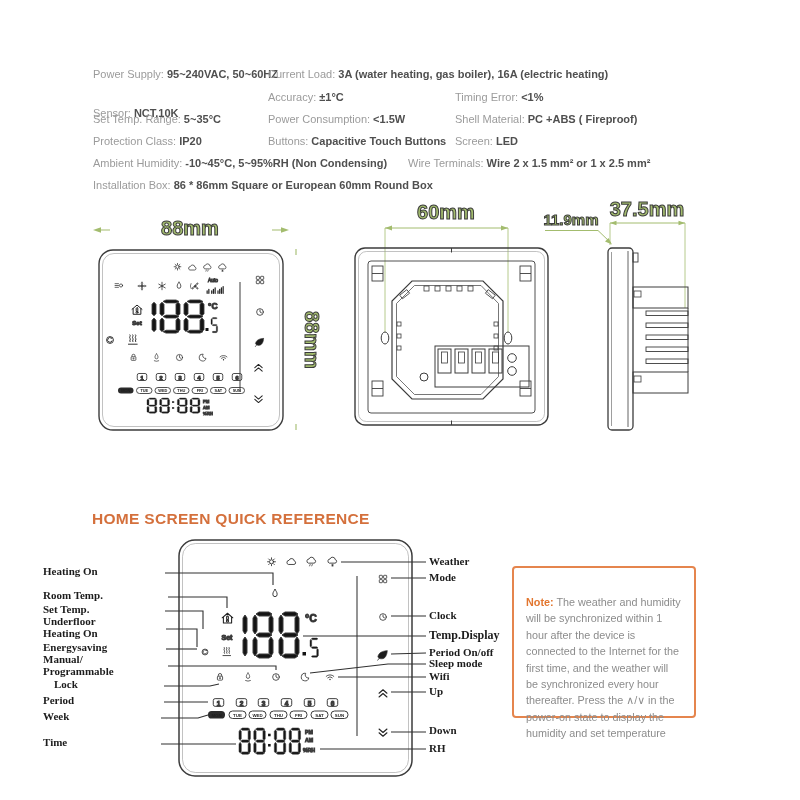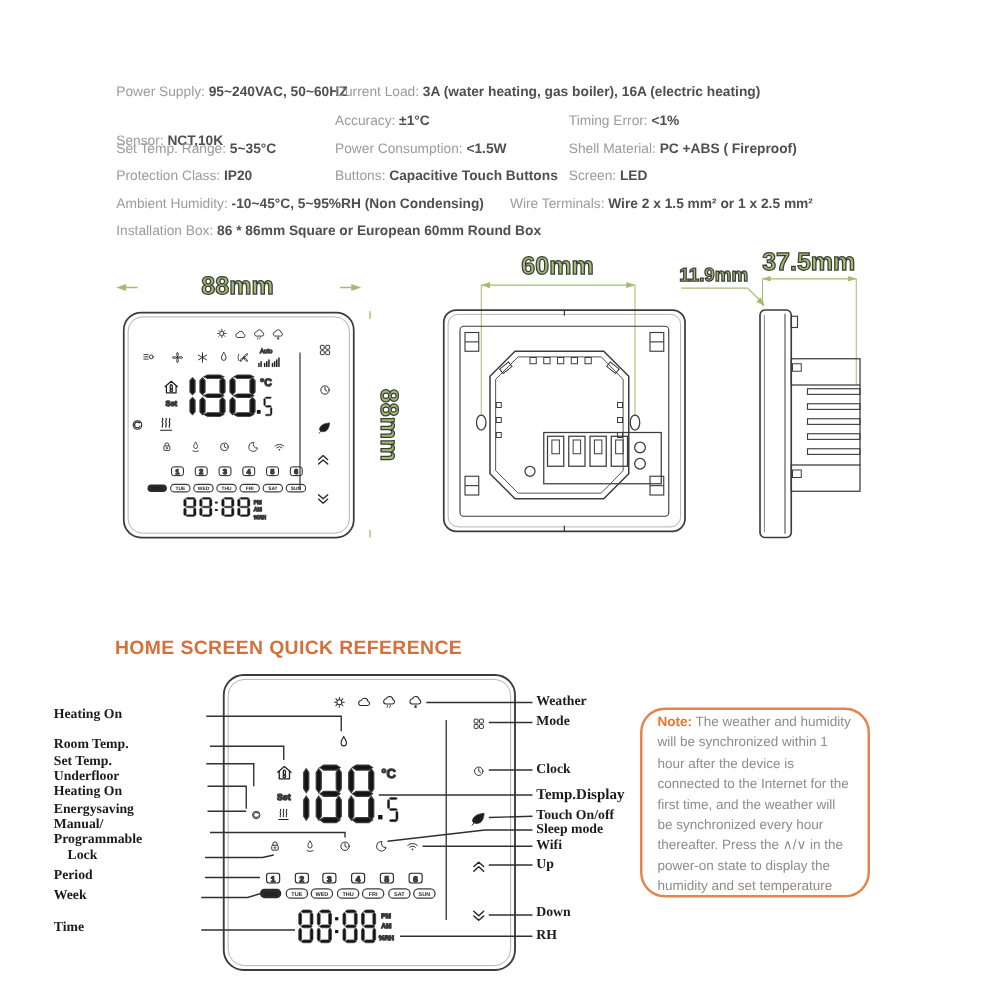--- a/index.html
+++ b/index.html
@@ -11,21 +11,21 @@
   .spec{position:absolute;font-size:11px;color:#9b9b9b;white-space:nowrap;}
   .spec b{color:#4f4f4f;font-weight:700;margin-left:3px;}
   .lbl{position:absolute;font-size:11px;line-height:11.5px;font-weight:700;color:#1c1c1c;
        white-space:pre-line;font-family:Liberation Serif, serif;}
   .lbl-l{width:120px;}
   svg{position:absolute;left:0;}
   svg text{font-family:"Liberation Sans",sans-serif;fill:#1d1d1d;}
   .t-dim{fill:#a3bc6e;font-size:20px;font-weight:600;}
   .t-dim-sm{fill:#a3bc6e;font-size:15px;font-weight:600;}
   .note{position:absolute;left:512px;top:566px;width:184px;height:152px;box-sizing:border-box;
-        border:2px solid #e5854d;border-radius:20px;padding:2px 12px;
+        border:2px solid #e5854d;border-radius:4px;padding:26px 12px;
         font-size:10.8px;line-height:16.4px;color:#8c8c8c;}
   .note b{color:#e2762f;font-weight:700;}
 </style>
 </head>
 <body>
 
 <div class="page">
 
   <svg width="0" height="0" style="position:absolute" aria-hidden="true">
     <defs>
@@ -474,21 +474,21 @@
 Programmable</div>
   <div class="lbl lbl-l" style="left:54px;top:679px">Lock</div>
   <div class="lbl lbl-l" style="left:43px;top:695px">Period</div>
   <div class="lbl lbl-l" style="left:43px;top:711px">Week</div>
   <div class="lbl lbl-l" style="left:43px;top:737px">Time</div>
 
   <div class="lbl" style="left:429px;top:556px">Weather</div>
   <div class="lbl" style="left:429px;top:572px">Mode</div>
   <div class="lbl" style="left:429px;top:610px">Clock</div>
   <div class="lbl" style="left:429px;top:630px;font-size:12px">Temp.Display</div>
-  <div class="lbl" style="left:429px;top:647px">Touch On/off</div>
+  <div class="lbl" style="left:429px;top:647px">Period On/off</div>
   <div class="lbl" style="left:429px;top:658px">Sleep mode</div>
   <div class="lbl" style="left:429px;top:671px">Wifi</div>
   <div class="lbl" style="left:429px;top:686px">Up</div>
   <div class="lbl" style="left:429px;top:725px">Down</div>
   <div class="lbl" style="left:429px;top:743px">RH</div>
 
   <div class="note"><b>Note:</b><span> The weather and humidity will be synchronized within 1 hour after the device is connected to the Internet for the first time, and the weather will be synchronized every hour thereafter. Press the ∧/∨ in the power-on state to display the humidity and set temperature</span></div>
 
 </div>
 

